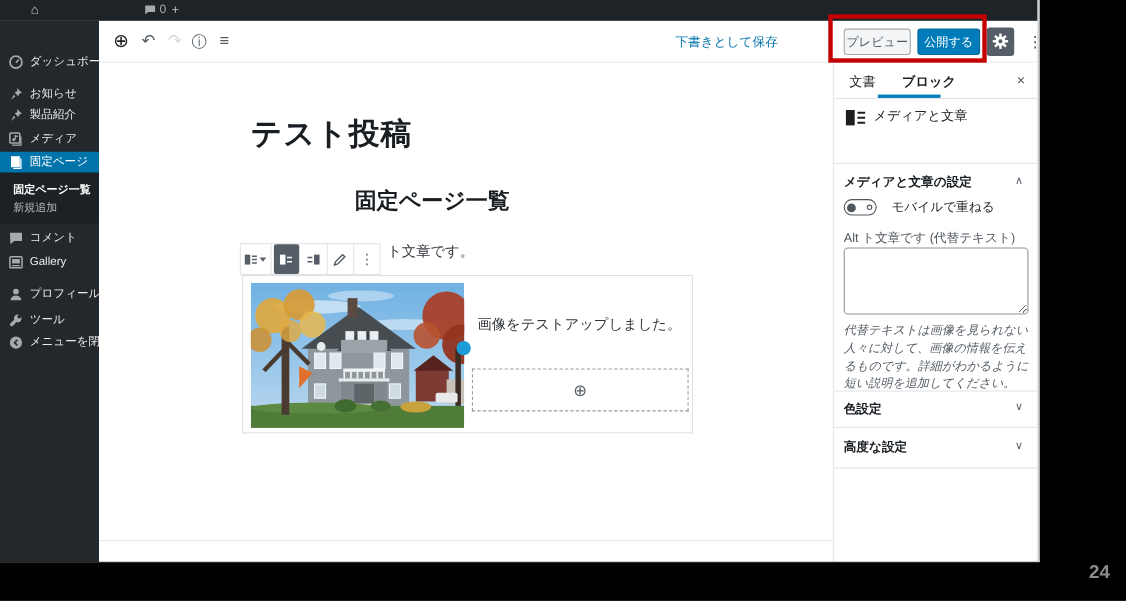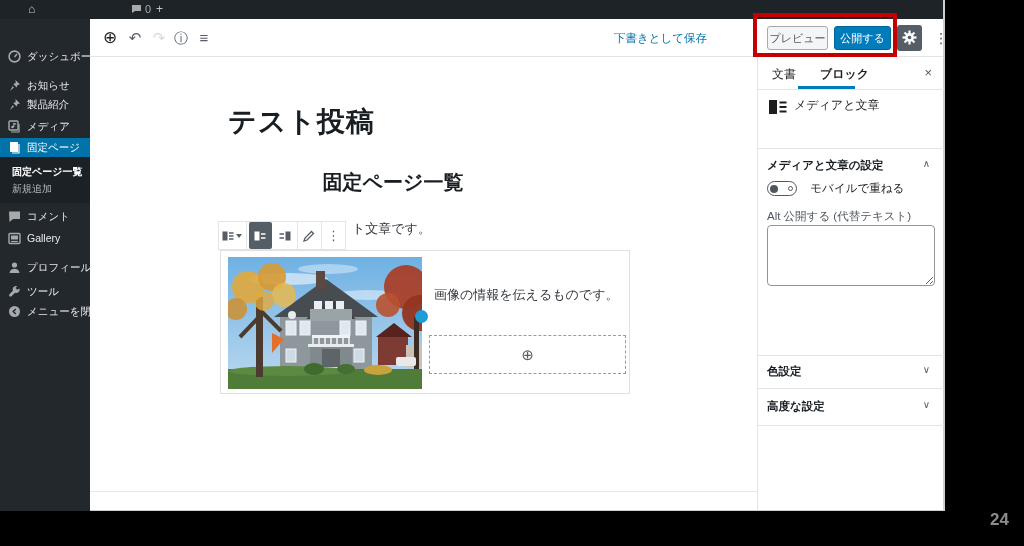--- a/index.html
+++ b/index.html
@@ -343,21 +343,21 @@
 
             <circle cx="178" cy="30" r="22" fill="#a8402a" opacity="0.95"></circle>
             <circle cx="192" cy="56" r="18" fill="#93341f" opacity="0.95"></circle>
             <circle cx="160" cy="48" r="12" fill="#b85230" opacity="0.9"></circle>
             <rect x="186" y="60" width="5" height="52" fill="#3c2d24"></rect>
 
             <rect x="168" y="100" width="20" height="9" rx="2" fill="#e9e9e9"></rect>
           </svg>
         </div>
         <div class="drag-dot"></div>
-        <div class="media-text">画像の情報を伝えるものです。</div>
+        <div class="media-text">画像をテストアップしました。</div>
         <div class="appender">
           <span>⊕</span>
         </div>
       </div>
 
       <div class="canvas-bottom-line"></div>
     </div>
 
     <div class="panel">
       <div class="tabs">
@@ -380,22 +380,23 @@
       <div class="sec-head" style="top:101px">
         <span class="t">メディアと文章の設定</span>
         <span class="chev">∧</span>
       </div>
 
       <div class="toggle-row">
         <span class="toggle"><span class="knob"></span><span class="dot2"></span></span>
         <span class="toggle-lbl">モバイルで重ねる</span>
       </div>
 
-      <div class="alt-label">Alt 公開する (代替テキスト)</div>
+      <div class="alt-label">Alt ト文章です (代替テキスト)</div>
       <textarea class="alt-input" value="" style=""></textarea>
+      <div class="alt-help">代替テキストは画像を見られない人々に対して、画像の情報を伝えるものです。詳細がわかるように短い説明を追加してください。</div>
 
       <div class="divider" style="top:298px"></div>
       <div class="sec-head" style="top:307px">
         <span class="t">色設定</span>
         <span class="chev">∨</span>
       </div>
       <div class="divider" style="top:331px"></div>
       <div class="sec-head" style="top:342px">
         <span class="t">高度な設定</span>
         <span class="chev">∨</span>

